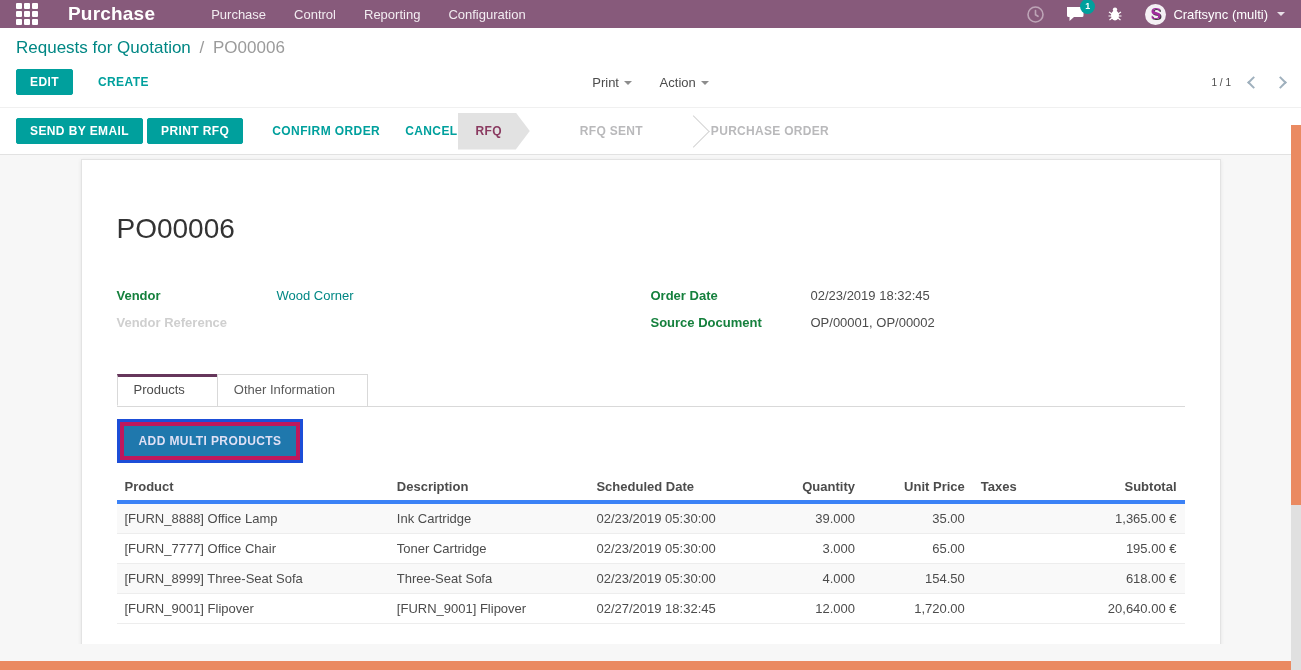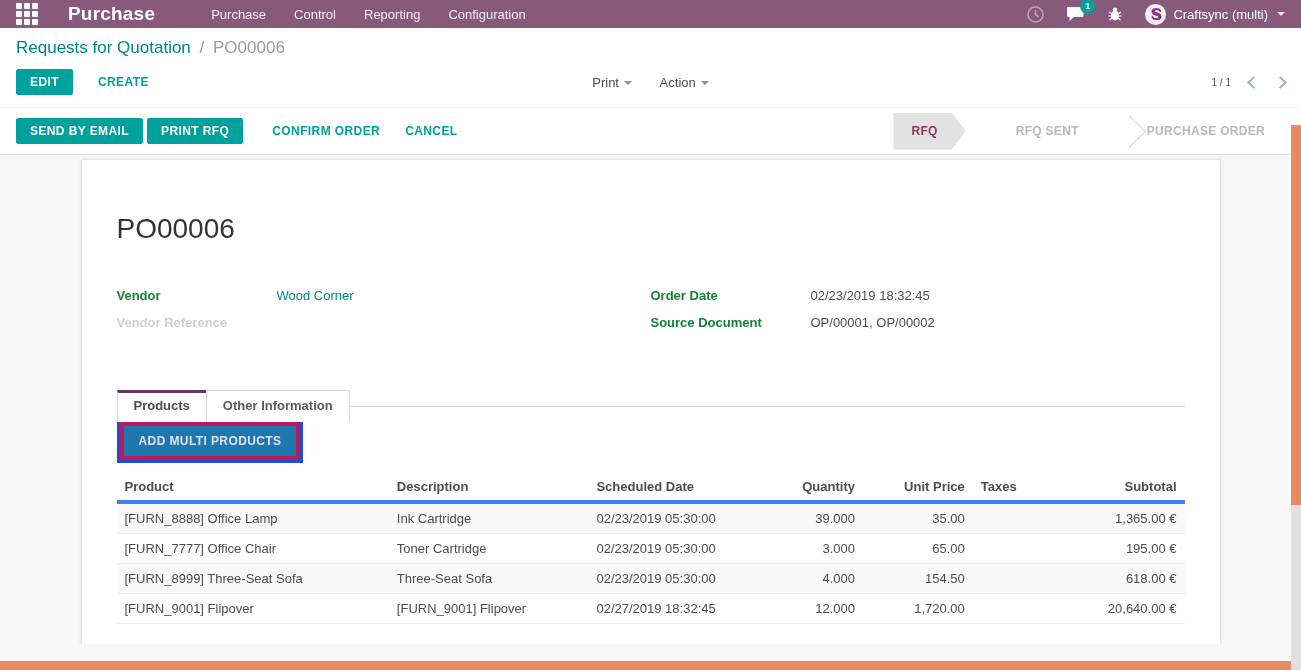--- a/index.html
+++ b/index.html
@@ -47,21 +47,21 @@
     border-top:4px solid #8d8d8d; display:inline-block; margin-left:5px; vertical-align:middle; }
   .cp-pager { margin-left:auto; display:flex; align-items:center; gap:18px; font-size:10px;
     color:#4c4c4c; z-index:2; background:#fff; padding-left:10px; }
   .chev { width:9px; height:9px; border-top:2px solid #9fb0bd; border-right:2px solid #9fb0bd;
     display:inline-block; cursor:pointer; }
   .chev.prev { transform:rotate(-135deg); }
   .chev.next { transform:rotate(45deg); }
 
   
   .statusbar { background:#fff; border-bottom:1px solid #e2e2e2; border-top:1px solid #f0f0f0;
-    height:48px; display:flex; align-items:center; justify-content:space-between;
+    height:48px; display:flex; align-items:center; 
     padding:0 16px 0 16px; }
   .sb-left { display:flex; align-items:center; }
   .sb-left .btn-primary { margin-right:4px; }
   .sb-steps { display:flex; align-items:stretch; height:37px; margin-right:2px;gap:32px; }
   .step { position:relative; display:flex; align-items:center; padding:0 18px;
     font-size:12px; font-weight:bold; letter-spacing:.3px; cursor:pointer; color:#b9b9bb; }
   .step.active { background:#e2e2e2; color:#8a3a60;
     clip-path:polygon(0 0, calc(100% - 14px) 0, 100% 50%, calc(100% - 14px) 100%, 0 100%);
     padding-right:28px; }
   .step.inactive + .step.inactive::before { content:''; position:absolute; left:-11px; top:7px;
@@ -75,22 +75,22 @@
   .doc-title { font-size:28px; color:#333; margin-top:27px; font-weight:normal; }
   .field-grid { display:flex; margin-top:43px; }
   .field-col { width:50%; }
   .field-row { display:flex; margin-bottom:12px; font-size:13px; }
   .field-label { width:160px; font-weight:bold; color:#15803d; }
   .field-label.muted { color:#cfcfcf; }
   .field-value { color:#4c4c4c; }
   .field-value.link { color:#008784; cursor:pointer; }
 
   .tabs { display:flex; margin-top:32px; border-bottom:1px solid #d9d9d9; }
-  .tab { font-size:13px; padding:7px 16px 8px 16px; border:1px solid #d9d9d9; border-bottom:none;
-    cursor:pointer; color:#5a5a5a; background:#fff; position:relative; top:16px;font-weight:bold; }
+  .tab { font-size:13px; padding:7px 32px 8px 16px; border:1px solid #d9d9d9; border-bottom:none;
+    cursor:pointer; color:#5a5a5a; background:#fff; position:relative; top:0; }
   .tab.active { border-top:3px solid #66365b; color:#4c4c4c; border-bottom:1px solid #fff; padding-top:5px; }
   .tab + .tab { margin-left:-1px; }
 
   .page-area { padding-top:12px; }
   .annotation-box { display:inline-block; border:3px solid #1d4ed8; background:#be185d; padding:4px; }
   .btn-add { background:#1f78ad; border:1px solid #1f78ad; color:#dfe0f5; font-size:12px;
     font-weight:bold; letter-spacing:.4px; padding:7px 14px; cursor:pointer; }
 
   table.lines { width:100%; border-collapse:collapse; margin-top:10px; font-size:13px; color:#4c4c4c; }
   table.lines th { text-align:left; font-weight:bold; padding:6px 8px; border-bottom:4px solid #3b82f6; }

